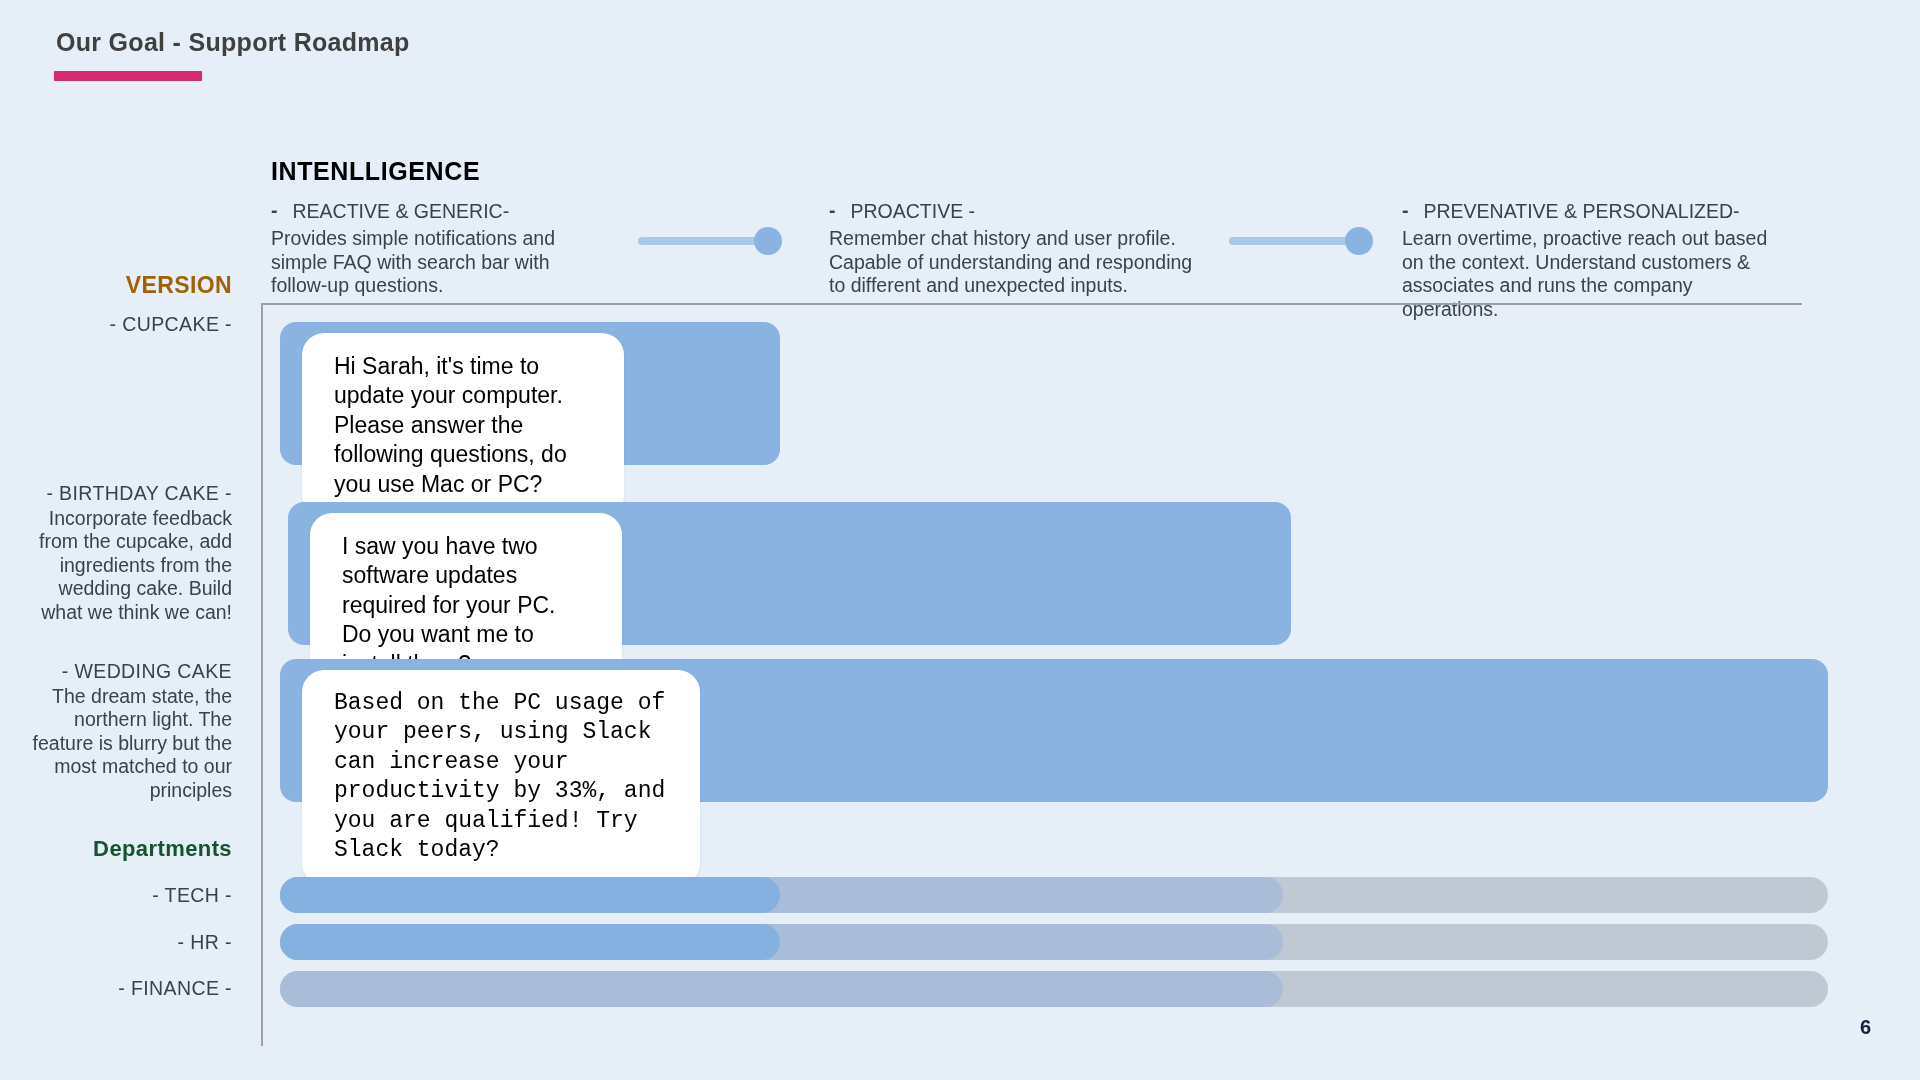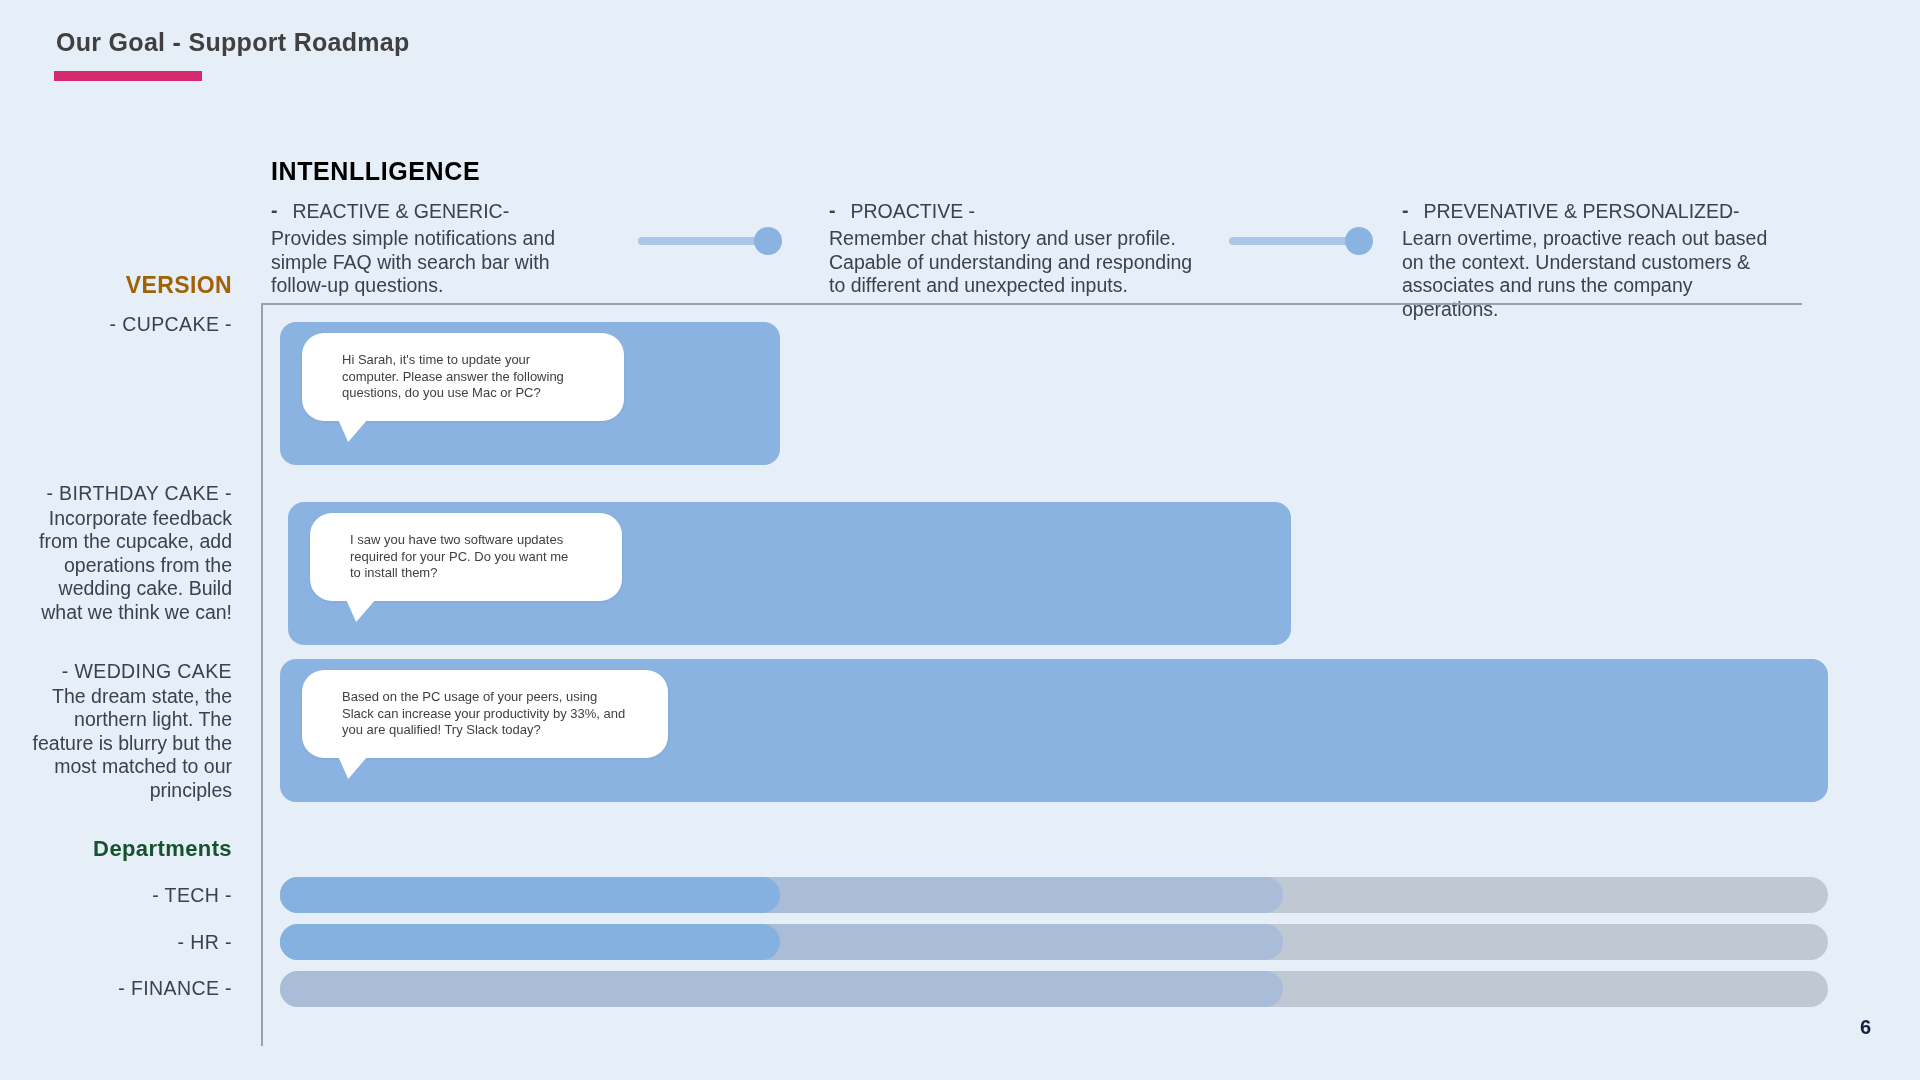--- a/index.html
+++ b/index.html
@@ -47,26 +47,26 @@
   .r-finance{top:977px;}
 
   
   .content-col{position:absolute;left:280px;top:0;width:1548px;height:1080px;}
   .chat-row{position:absolute;left:0;height:143px;background:#8ab3e1;border-radius:16px;}
   .chat-row.row-1{top:322px;}
   .chat-row.row-2{top:502px;margin-left:8px;}
   .chat-row.row-3{top:659px;}
   .bubble{
     position:absolute;left:22px;top:11px;background:#ffffff;border-radius:22px;
-    padding:19px 40px;font-size:13px;color:#404040;line-height:1.28;
+    padding:19px 32px;font-size:23px;color:#000000;line-height:1.28;
     box-sizing:border-box;box-shadow:0 1px 3px rgba(40,70,110,.08);
   }
   .bubble.b-1{width:322px;}
   .bubble.b-2{width:312px;}
-  .bubble.b-3{width:366px;}
+  .bubble.b-3{width:398px;font-family:Liberation Mono, monospace;}
   .bubble::after{
     content:"";position:absolute;left:34px;bottom:-21px;width:32px;height:23px;
     background:#ffffff;clip-path:polygon(6% 0,100% 0,38% 100%);
   }
   .dept-bar{position:absolute;left:0;height:36px;border-radius:18px;overflow:visible;}
   .dept-bar.bar-tech{top:877px;}
   .dept-bar.bar-hr{top:924px;}
   .dept-bar.bar-finance{top:971px;}
   .seg{position:absolute;left:0;top:0;height:100%;border-radius:18px;}
 
@@ -116,21 +116,21 @@
   <div class="divider-v"></div>
 
   <div class="rail r-version">
     <div class="rail-heading">VERSION</div>
   </div>
   <div class="rail r-cupcake">
     <div class="rail-title">- CUPCAKE -</div>
   </div>
   <div class="rail r-birthday">
     <div class="rail-title">- BIRTHDAY CAKE -</div>
-    <div class="rail-body">Incorporate feedback from the cupcake, add operations from the wedding cake. Build what we think we can!</div>
+    <div class="rail-body">Incorporate feedback from the cupcake, add ingredients from the wedding cake. Build what we think we can!</div>
   </div>
   <div class="rail r-wedding">
     <div class="rail-title">- WEDDING CAKE</div>
     <div class="rail-body">The dream state, the northern light. The feature is blurry but the most matched to our principles</div>
   </div>
   <div class="rail r-departments">
     <div class="rail-heading">Departments</div>
   </div>
   <div class="rail rail-title r-tech">- TECH -</div>
   <div class="rail rail-title r-hr">- HR -</div>

